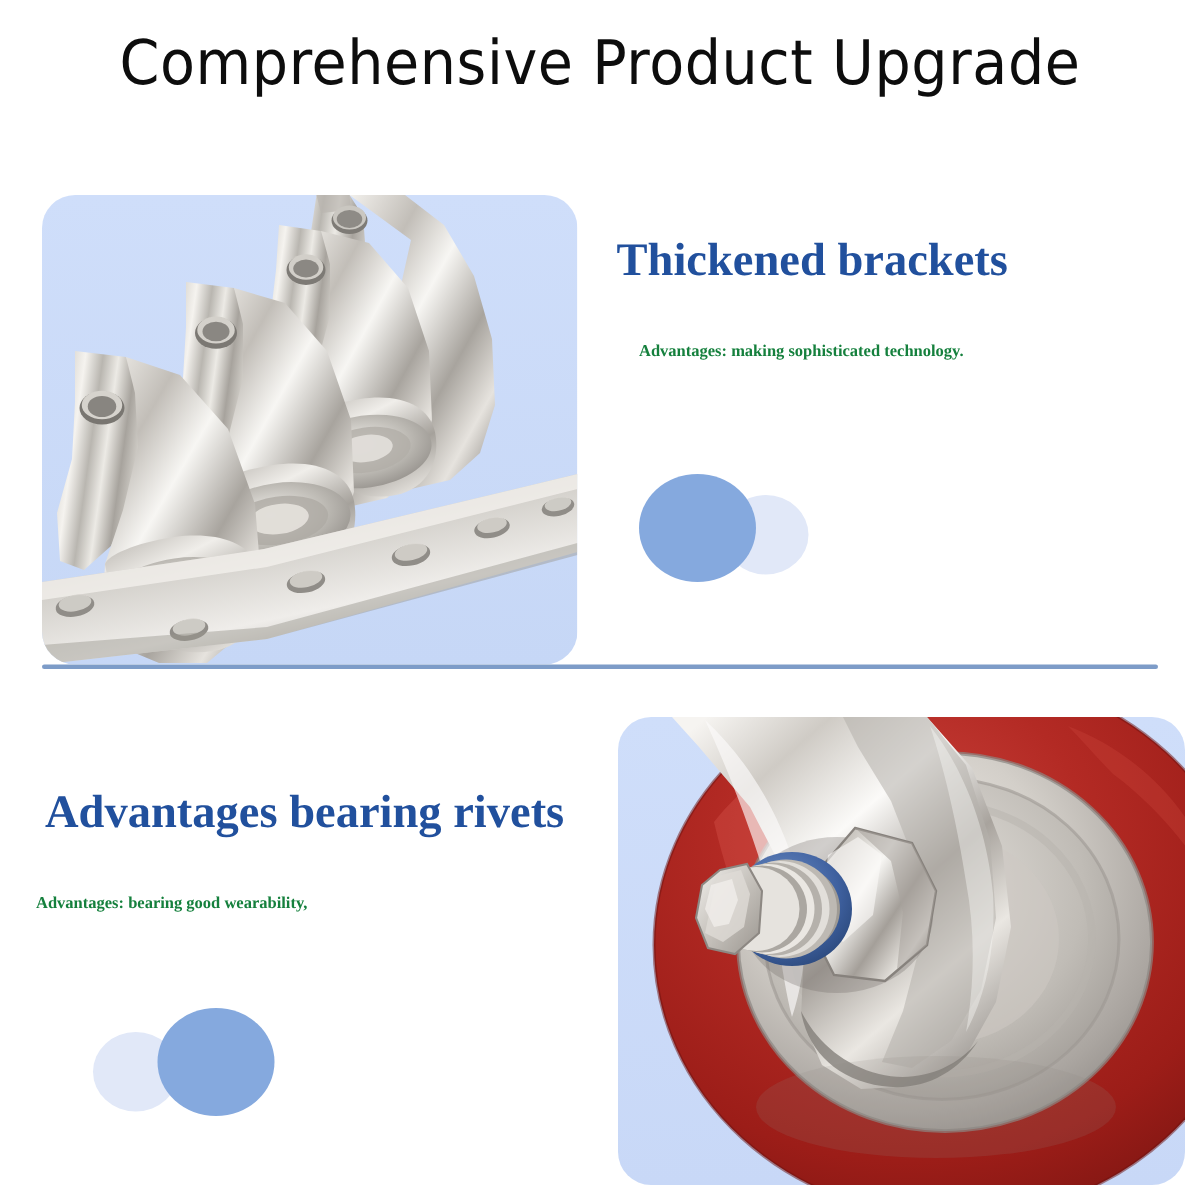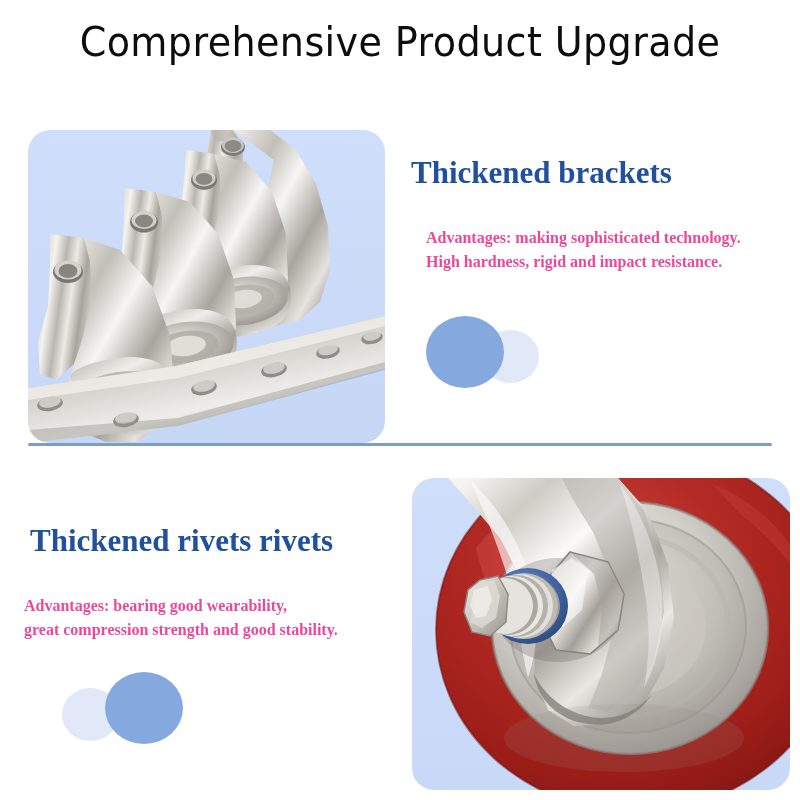--- a/index.html
+++ b/index.html
@@ -72,22 +72,22 @@
     font-weight: 700;
     font-size: 31px;
     color: #21509d;
     line-height: 1.1;
     white-space: nowrap;
   }
   .section-body {
     position: absolute;
     font-family: "Liberation Serif", serif;
     font-weight: 700;
-    font-size: 16px;
-    color: #ec4899;
+    font-size: 11px;
+    color: #15803d;
     line-height: 1.52;
     white-space: nowrap;
   }
 
   #heading-brackets { left: 411px; top: 156px; text-align: right; }
   #body-brackets    { left: 426px; top: 226px; }
 
   #heading-rivets   { left: 30px;  top: 524px; }
   #body-rivets      { left: 24px;  top: 594px; }
 
@@ -256,35 +256,33 @@
       </g>
       <path d="M0 300 L150 288 L357 232 L357 240 L150 296 L0 313 Z" fill="#9a968f" opacity="0.45"></path>
     </g>
   </svg>
 </div>
 
 <div class="section-heading" id="heading-brackets">Thickened brackets</div>
 
 <div class="section-body" id="body-brackets">
   <div>Advantages:  making sophisticated technology.</div>
-  <div>High hardness, rigid and impact resistance.</div>
 </div>
 
 <div class="dots-group" id="dots-brackets">
   <span class="dot dot-solid"></span>
   <span class="dot dot-pale"></span>
 </div>
 
 <div class="divider"></div>
 
-<div class="section-heading" id="heading-rivets">Thickened rivets rivets</div>
+<div class="section-heading" id="heading-rivets">Advantages bearing rivets</div>
 
 <div class="section-body" id="body-rivets">
   <div>Advantages:  bearing good wearability,</div>
-  <div>great compression strength and good stability.</div>
 </div>
 
 <div class="dots-group" id="dots-rivets">
   <span class="dot dot-pale"></span>
   <span class="dot dot-solid"></span>
 </div>
 
 <div class="photo-panel" id="panel-rivets">
   <svg class="panel-svg" viewBox="0 0 378 312" preserveAspectRatio="xMidYMid slice">
     <defs>

